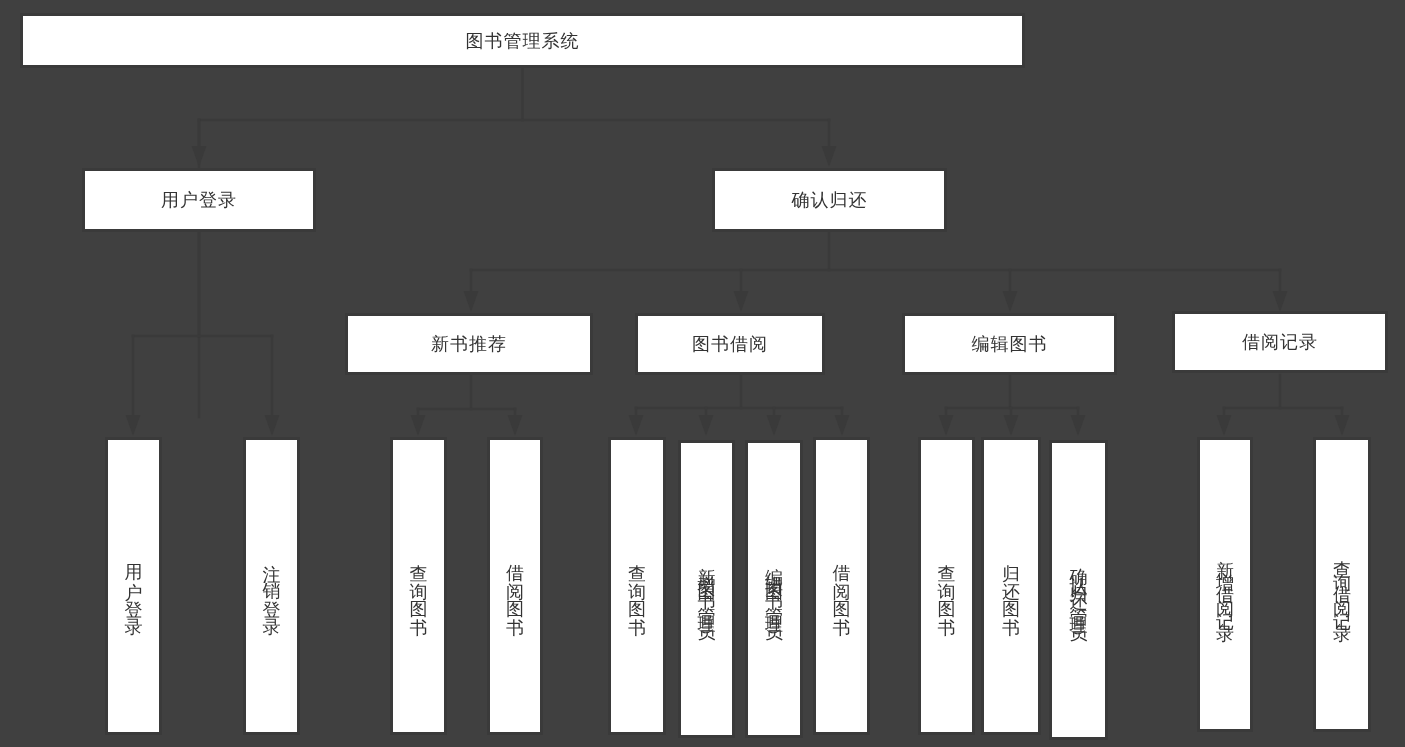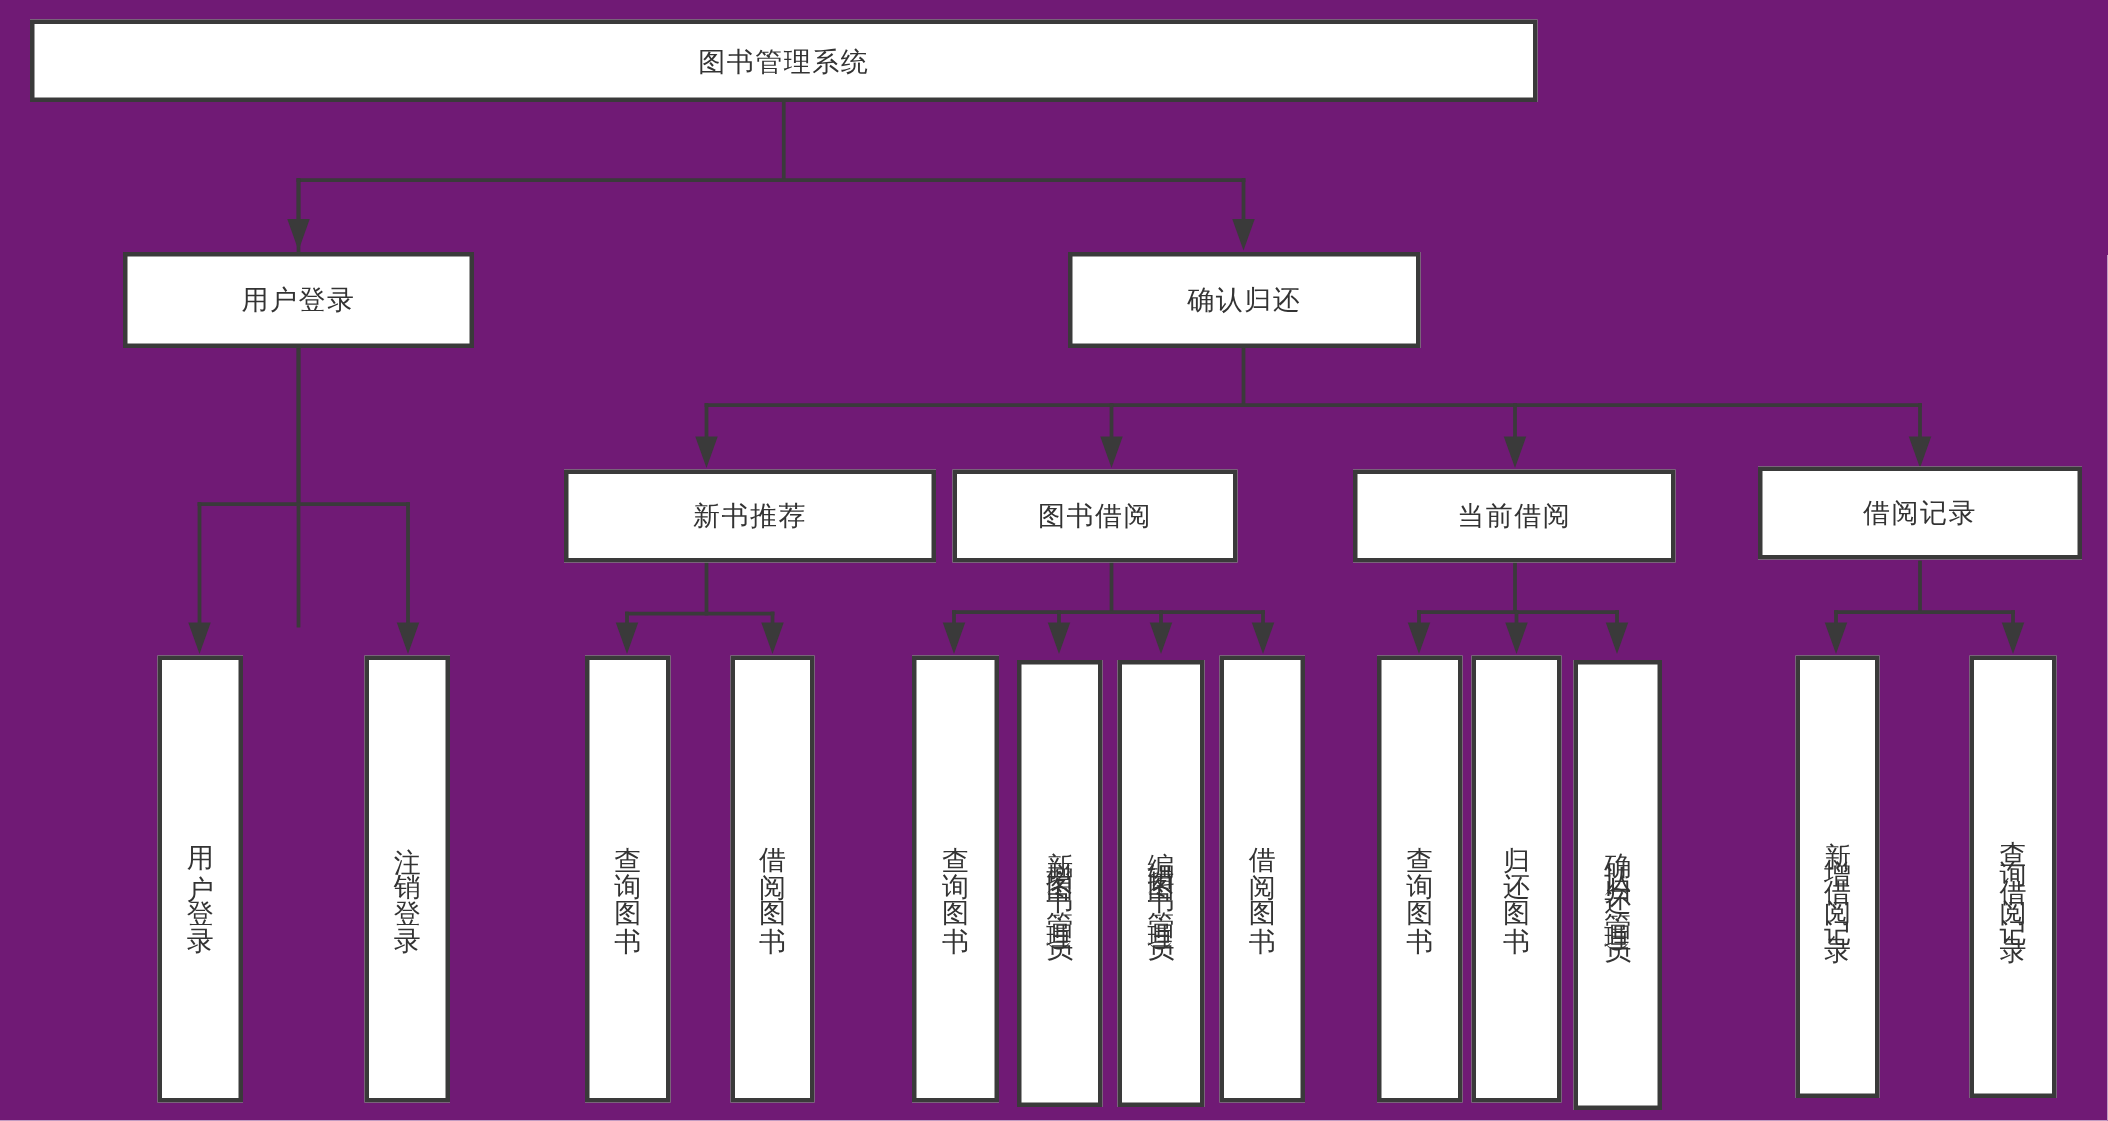--- a/index.html
+++ b/index.html
@@ -1,19 +1,19 @@
 <!DOCTYPE html>
 <html><head>
 <meta charset="utf-8">
 <style>
   html,body{margin:0;padding:0;background:#ffffff;}
   .stage{
     position:relative;
     width:1405px;height:747px;
-    background:#701a75;
+    background:#404040;
     font-family:"Liberation Sans","DejaVu Sans",sans-serif;
     overflow:hidden;
   }
   .connectors{position:absolute;left:0;top:0;pointer-events:none;}
   .node{
     position:absolute;
     box-sizing:border-box;
     background:#ffffff;
     border:3px solid #3a3a3a;
     display:flex;align-items:center;justify-content:center;
@@ -134,28 +134,28 @@
     <span>图书管理系统</span>
   </div>
 
   <div class="node" style="left:82px;top:168px;width:234px;height:64px;">
     <span>用户登录</span>
   </div>
   <div class="node" style="left:712px;top:168px;width:235px;height:64px;">
     <span>确认归还</span>
   </div>
 
-  <div class="node" style="left:376px;top:313px;width:248px;height:62px;text-align:right;">
+  <div class="node" style="left:345px;top:313px;width:248px;height:62px;text-align:right;">
     <span>新书推荐</span>
   </div>
   <div class="node" style="left:635px;top:313px;width:190px;height:62px;">
     <span>图书借阅</span>
   </div>
   <div class="node" style="left:902px;top:313px;width:215px;height:62px;">
-    <span>当前借阅</span>
+    <span>编辑图书</span>
   </div>
   <div class="node" style="left:1172px;top:311px;width:216px;height:62px;">
     <span>借阅记录</span>
   </div>
 
   <div class="leaf" style="left:105px;top:437px;width:57px;height:298px;">
     <span class="vtext">用户登录</span>
   </div>
   <div class="leaf" style="left:243px;top:437px;width:57px;height:298px;">
     <span class="vtext">注销登录</span>

